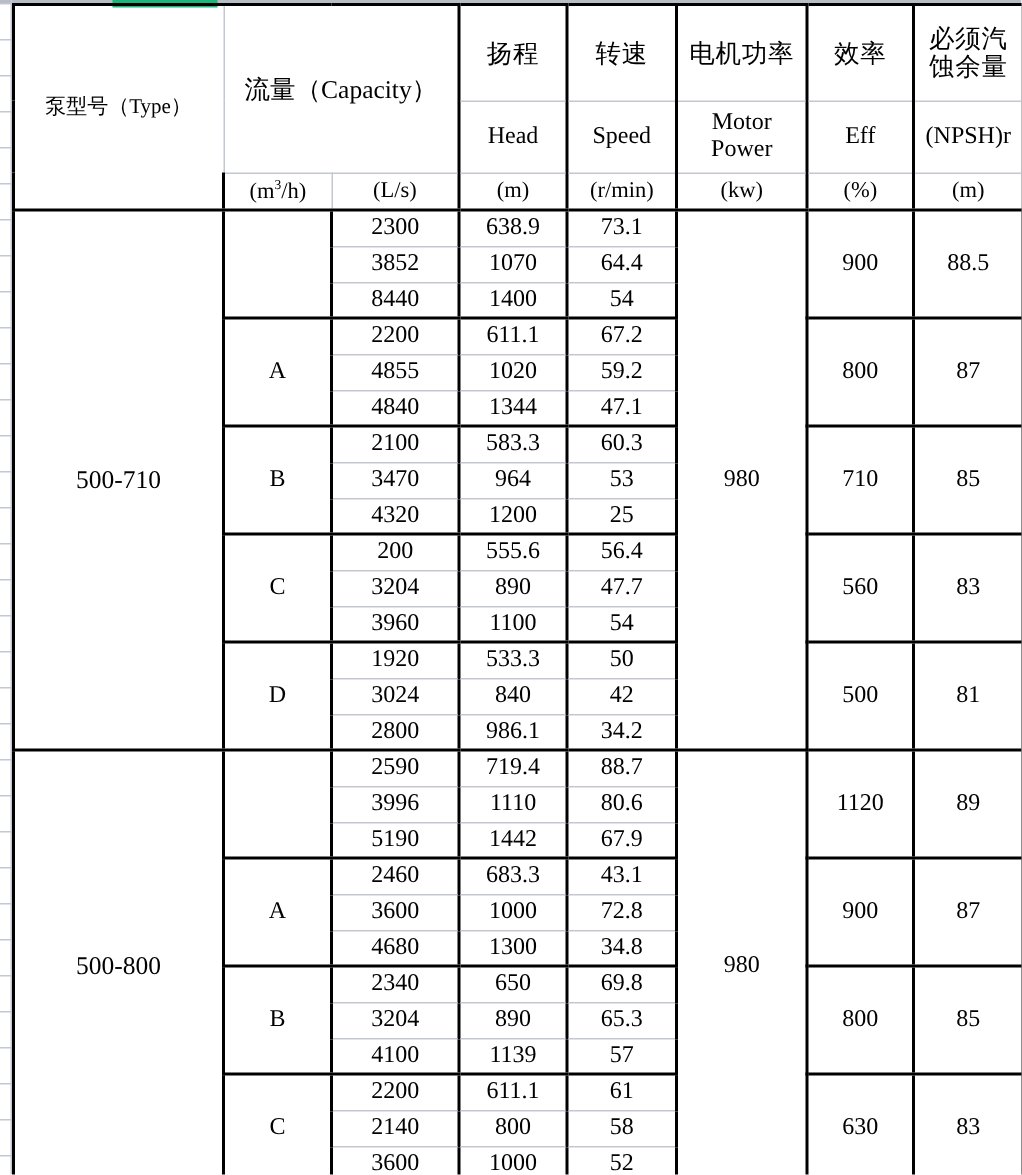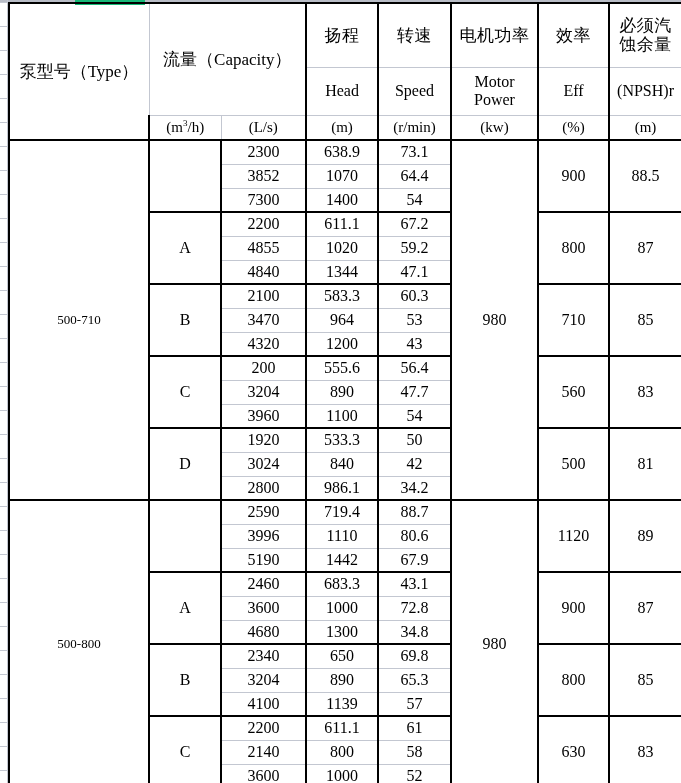--- a/index.html
+++ b/index.html
@@ -88,21 +88,21 @@
     font-size: 17px;
     letter-spacing: 0.5px;
   }
   .hdr-en {
     font-size: 16px;
   }
   .hdr-unit {
     font-size: 15px;
   }
   .type-head {
-    font-size: 17px;
+    font-size: 14px;
     text-align: left;
     padding-left: 7px;
   }
   .cap-head {
     font-size: 17px;
   }
   sup {
     font-size: 9px;
     vertical-align: super;
   }
@@ -110,21 +110,21 @@
   
   .num {
     font-size: 16px;
   }
   .variant {
     font-size: 16px;
   }
   .model-cell {
     text-align: left;
     padding-left: 5px;
-    font-size: 13px;
+    font-size: 17px;
     font-family: Liberation Serif, serif;
   }
 </style>
 </head>
 <body>
 
 <div id="sheet">
 
   <div class="top-gridline"></div>
   <div class="green-marker"></div>
@@ -211,21 +211,21 @@
           <td class="num bt bb bl" rowspan="3">900</td>
           <td class="num bt bb bl br" rowspan="3">88.5</td>
           <td class="num bt bb br" rowspan="15">5.8</td>
         </tr>
         <tr style="height: 24px;">
           <td class="num bl">3852</td>
           <td class="num bl">1070</td>
           <td class="num bl br">64.4</td>
         </tr>
         <tr style="height: 24px;">
-          <td class="num bl bb">7300</td>
+          <td class="num bl bb">8440</td>
           <td class="num bl bb">1400</td>
           <td class="num bl br bb">54</td>
         </tr>
         <tr style="height: 24px;">
           <td class="variant bl bt bb" rowspan="3">A</td>
           <td class="num bl bt">2200</td>
           <td class="num bl bt">611.1</td>
           <td class="num bl br bt">67.2</td>
           <td class="num bt bb bl" rowspan="3">800</td>
           <td class="num bt bb bl br" rowspan="3">87</td>
@@ -249,21 +249,21 @@
           <td class="num bt bb bl br" rowspan="3">85</td>
         </tr>
         <tr style="height: 24px;">
           <td class="num bl">3470</td>
           <td class="num bl">964</td>
           <td class="num bl br">53</td>
         </tr>
         <tr style="height: 24px;">
           <td class="num bl bb">4320</td>
           <td class="num bl bb">1200</td>
-          <td class="num bl br bb">43</td>
+          <td class="num bl br bb">25</td>
         </tr>
         <tr style="height: 24px;">
           <td class="variant bl bt bb" rowspan="3">C</td>
           <td class="num bl bt">200</td>
           <td class="num bl bt">555.6</td>
           <td class="num bl br bt">56.4</td>
           <td class="num bt bb bl" rowspan="3">560</td>
           <td class="num bt bb bl br" rowspan="3">83</td>
         </tr>
         <tr style="height: 24px;">

